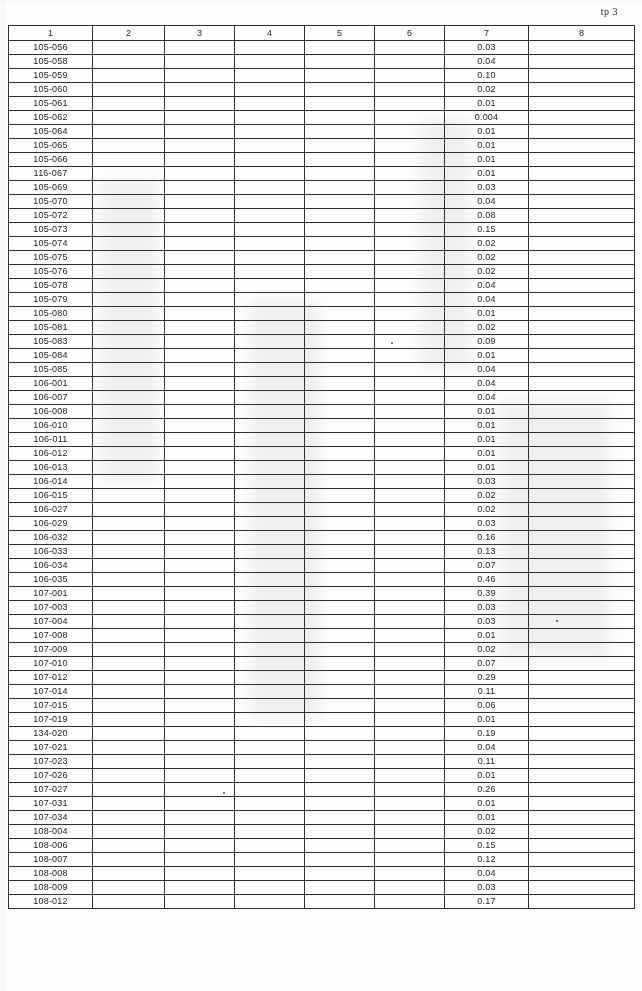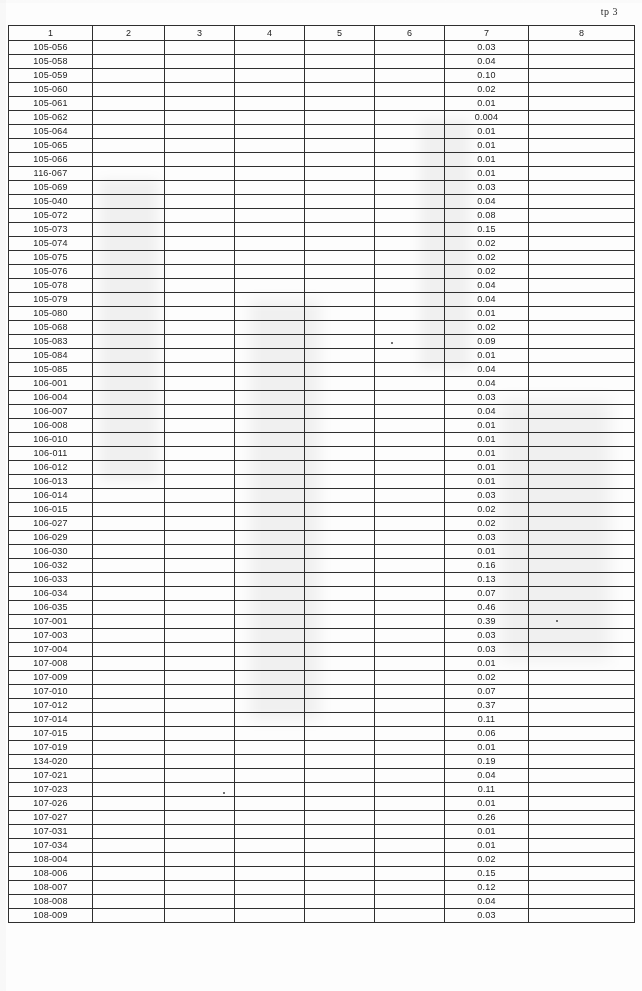--- a/index.html
+++ b/index.html
@@ -245,21 +245,21 @@
             <td class="cell-id">105-069</td>
             <td class=""></td>
             <td class=""></td>
             <td class=""></td>
             <td class=""></td>
             <td class=""></td>
             <td class="cell-val">0.03</td>
             <td class=""></td>
           </tr>
           <tr>
-            <td class="cell-id">105-040</td>
+            <td class="cell-id">105-070</td>
             <td class=""></td>
             <td class=""></td>
             <td class=""></td>
             <td class=""></td>
             <td class=""></td>
             <td class="cell-val">0.04</td>
             <td class=""></td>
           </tr>
           <tr>
             <td class="cell-id">105-072</td>
@@ -335,21 +335,21 @@
             <td class="cell-id">105-080</td>
             <td class=""></td>
             <td class=""></td>
             <td class=""></td>
             <td class=""></td>
             <td class=""></td>
             <td class="cell-val">0.01</td>
             <td class=""></td>
           </tr>
           <tr>
-            <td class="cell-id">105-068</td>
+            <td class="cell-id">105-081</td>
             <td class=""></td>
             <td class=""></td>
             <td class=""></td>
             <td class=""></td>
             <td class=""></td>
             <td class="cell-val">0.02</td>
             <td class=""></td>
           </tr>
           <tr>
             <td class="cell-id">105-083</td>
@@ -385,397 +385,387 @@
             <td class="cell-id">106-001</td>
             <td class=""></td>
             <td class=""></td>
             <td class=""></td>
             <td class=""></td>
             <td class=""></td>
             <td class="cell-val">0.04</td>
             <td class=""></td>
           </tr>
           <tr>
-            <td class="cell-id">106-004</td>
+            <td class="cell-id">106-007</td>
+            <td class=""></td>
+            <td class=""></td>
+            <td class=""></td>
+            <td class=""></td>
+            <td class=""></td>
+            <td class="cell-val">0.04</td>
+            <td class=""></td>
+          </tr>
+          <tr>
+            <td class="cell-id">106-008</td>
+            <td class=""></td>
+            <td class=""></td>
+            <td class=""></td>
+            <td class=""></td>
+            <td class=""></td>
+            <td class="cell-val">0.01</td>
+            <td class=""></td>
+          </tr>
+          <tr>
+            <td class="cell-id">106-010</td>
+            <td class=""></td>
+            <td class=""></td>
+            <td class=""></td>
+            <td class=""></td>
+            <td class=""></td>
+            <td class="cell-val">0.01</td>
+            <td class=""></td>
+          </tr>
+          <tr>
+            <td class="cell-id">106-011</td>
+            <td class=""></td>
+            <td class=""></td>
+            <td class=""></td>
+            <td class=""></td>
+            <td class=""></td>
+            <td class="cell-val">0.01</td>
+            <td class=""></td>
+          </tr>
+          <tr>
+            <td class="cell-id">106-012</td>
+            <td class=""></td>
+            <td class=""></td>
+            <td class=""></td>
+            <td class=""></td>
+            <td class=""></td>
+            <td class="cell-val">0.01</td>
+            <td class=""></td>
+          </tr>
+          <tr>
+            <td class="cell-id">106-013</td>
+            <td class=""></td>
+            <td class=""></td>
+            <td class=""></td>
+            <td class=""></td>
+            <td class=""></td>
+            <td class="cell-val">0.01</td>
+            <td class=""></td>
+          </tr>
+          <tr>
+            <td class="cell-id">106-014</td>
             <td class=""></td>
             <td class=""></td>
             <td class=""></td>
             <td class=""></td>
             <td class=""></td>
             <td class="cell-val">0.03</td>
             <td class=""></td>
           </tr>
           <tr>
-            <td class="cell-id">106-007</td>
-            <td class=""></td>
-            <td class=""></td>
-            <td class=""></td>
-            <td class=""></td>
-            <td class=""></td>
-            <td class="cell-val">0.04</td>
-            <td class=""></td>
-          </tr>
-          <tr>
-            <td class="cell-id">106-008</td>
-            <td class=""></td>
-            <td class=""></td>
-            <td class=""></td>
-            <td class=""></td>
-            <td class=""></td>
-            <td class="cell-val">0.01</td>
-            <td class=""></td>
-          </tr>
-          <tr>
-            <td class="cell-id">106-010</td>
-            <td class=""></td>
-            <td class=""></td>
-            <td class=""></td>
-            <td class=""></td>
-            <td class=""></td>
-            <td class="cell-val">0.01</td>
-            <td class=""></td>
-          </tr>
-          <tr>
-            <td class="cell-id">106-011</td>
-            <td class=""></td>
-            <td class=""></td>
-            <td class=""></td>
-            <td class=""></td>
-            <td class=""></td>
-            <td class="cell-val">0.01</td>
-            <td class=""></td>
-          </tr>
-          <tr>
-            <td class="cell-id">106-012</td>
-            <td class=""></td>
-            <td class=""></td>
-            <td class=""></td>
-            <td class=""></td>
-            <td class=""></td>
-            <td class="cell-val">0.01</td>
-            <td class=""></td>
-          </tr>
-          <tr>
-            <td class="cell-id">106-013</td>
-            <td class=""></td>
-            <td class=""></td>
-            <td class=""></td>
-            <td class=""></td>
-            <td class=""></td>
-            <td class="cell-val">0.01</td>
-            <td class=""></td>
-          </tr>
-          <tr>
-            <td class="cell-id">106-014</td>
+            <td class="cell-id">106-015</td>
+            <td class=""></td>
+            <td class=""></td>
+            <td class=""></td>
+            <td class=""></td>
+            <td class=""></td>
+            <td class="cell-val">0.02</td>
+            <td class=""></td>
+          </tr>
+          <tr>
+            <td class="cell-id">106-027</td>
+            <td class=""></td>
+            <td class=""></td>
+            <td class=""></td>
+            <td class=""></td>
+            <td class=""></td>
+            <td class="cell-val">0.02</td>
+            <td class=""></td>
+          </tr>
+          <tr>
+            <td class="cell-id">106-029</td>
             <td class=""></td>
             <td class=""></td>
             <td class=""></td>
             <td class=""></td>
             <td class=""></td>
             <td class="cell-val">0.03</td>
             <td class=""></td>
           </tr>
           <tr>
-            <td class="cell-id">106-015</td>
-            <td class=""></td>
-            <td class=""></td>
-            <td class=""></td>
-            <td class=""></td>
-            <td class=""></td>
-            <td class="cell-val">0.02</td>
-            <td class=""></td>
-          </tr>
-          <tr>
-            <td class="cell-id">106-027</td>
-            <td class=""></td>
-            <td class=""></td>
-            <td class=""></td>
-            <td class=""></td>
-            <td class=""></td>
-            <td class="cell-val">0.02</td>
-            <td class=""></td>
-          </tr>
-          <tr>
-            <td class="cell-id">106-029</td>
+            <td class="cell-id">106-032</td>
+            <td class=""></td>
+            <td class=""></td>
+            <td class=""></td>
+            <td class=""></td>
+            <td class=""></td>
+            <td class="cell-val">0.16</td>
+            <td class=""></td>
+          </tr>
+          <tr>
+            <td class="cell-id">106-033</td>
+            <td class=""></td>
+            <td class=""></td>
+            <td class=""></td>
+            <td class=""></td>
+            <td class=""></td>
+            <td class="cell-val">0.13</td>
+            <td class=""></td>
+          </tr>
+          <tr>
+            <td class="cell-id">106-034</td>
+            <td class=""></td>
+            <td class=""></td>
+            <td class=""></td>
+            <td class=""></td>
+            <td class=""></td>
+            <td class="cell-val">0.07</td>
+            <td class=""></td>
+          </tr>
+          <tr>
+            <td class="cell-id">106-035</td>
+            <td class=""></td>
+            <td class=""></td>
+            <td class=""></td>
+            <td class=""></td>
+            <td class=""></td>
+            <td class="cell-val">0.46</td>
+            <td class=""></td>
+          </tr>
+          <tr>
+            <td class="cell-id">107-001</td>
+            <td class=""></td>
+            <td class=""></td>
+            <td class=""></td>
+            <td class=""></td>
+            <td class=""></td>
+            <td class="cell-val">0.39</td>
+            <td class=""></td>
+          </tr>
+          <tr>
+            <td class="cell-id">107-003</td>
             <td class=""></td>
             <td class=""></td>
             <td class=""></td>
             <td class=""></td>
             <td class=""></td>
             <td class="cell-val">0.03</td>
             <td class=""></td>
           </tr>
           <tr>
-            <td class="cell-id">106-030</td>
-            <td class=""></td>
-            <td class=""></td>
-            <td class=""></td>
-            <td class=""></td>
-            <td class=""></td>
-            <td class="cell-val">0.01</td>
-            <td class=""></td>
-          </tr>
-          <tr>
-            <td class="cell-id">106-032</td>
-            <td class=""></td>
-            <td class=""></td>
-            <td class=""></td>
-            <td class=""></td>
-            <td class=""></td>
-            <td class="cell-val">0.16</td>
-            <td class=""></td>
-          </tr>
-          <tr>
-            <td class="cell-id">106-033</td>
-            <td class=""></td>
-            <td class=""></td>
-            <td class=""></td>
-            <td class=""></td>
-            <td class=""></td>
-            <td class="cell-val">0.13</td>
-            <td class=""></td>
-          </tr>
-          <tr>
-            <td class="cell-id">106-034</td>
+            <td class="cell-id">107-004</td>
+            <td class=""></td>
+            <td class=""></td>
+            <td class=""></td>
+            <td class=""></td>
+            <td class=""></td>
+            <td class="cell-val">0.03</td>
+            <td class=""></td>
+          </tr>
+          <tr>
+            <td class="cell-id">107-008</td>
+            <td class=""></td>
+            <td class=""></td>
+            <td class=""></td>
+            <td class=""></td>
+            <td class=""></td>
+            <td class="cell-val">0.01</td>
+            <td class=""></td>
+          </tr>
+          <tr>
+            <td class="cell-id">107-009</td>
+            <td class=""></td>
+            <td class=""></td>
+            <td class=""></td>
+            <td class=""></td>
+            <td class=""></td>
+            <td class="cell-val">0.02</td>
+            <td class=""></td>
+          </tr>
+          <tr>
+            <td class="cell-id">107-010</td>
             <td class=""></td>
             <td class=""></td>
             <td class=""></td>
             <td class=""></td>
             <td class=""></td>
             <td class="cell-val">0.07</td>
             <td class=""></td>
           </tr>
           <tr>
-            <td class="cell-id">106-035</td>
-            <td class=""></td>
-            <td class=""></td>
-            <td class=""></td>
-            <td class=""></td>
-            <td class=""></td>
-            <td class="cell-val">0.46</td>
-            <td class=""></td>
-          </tr>
-          <tr>
-            <td class="cell-id">107-001</td>
-            <td class=""></td>
-            <td class=""></td>
-            <td class=""></td>
-            <td class=""></td>
-            <td class=""></td>
-            <td class="cell-val">0.39</td>
-            <td class=""></td>
-          </tr>
-          <tr>
-            <td class="cell-id">107-003</td>
+            <td class="cell-id">107-012</td>
+            <td class=""></td>
+            <td class=""></td>
+            <td class=""></td>
+            <td class=""></td>
+            <td class=""></td>
+            <td class="cell-val">0.29</td>
+            <td class=""></td>
+          </tr>
+          <tr>
+            <td class="cell-id">107-014</td>
+            <td class=""></td>
+            <td class=""></td>
+            <td class=""></td>
+            <td class=""></td>
+            <td class=""></td>
+            <td class="cell-val">0.11</td>
+            <td class=""></td>
+          </tr>
+          <tr>
+            <td class="cell-id">107-015</td>
+            <td class=""></td>
+            <td class=""></td>
+            <td class=""></td>
+            <td class=""></td>
+            <td class=""></td>
+            <td class="cell-val">0.06</td>
+            <td class=""></td>
+          </tr>
+          <tr>
+            <td class="cell-id">107-019</td>
+            <td class=""></td>
+            <td class=""></td>
+            <td class=""></td>
+            <td class=""></td>
+            <td class=""></td>
+            <td class="cell-val">0.01</td>
+            <td class=""></td>
+          </tr>
+          <tr>
+            <td class="cell-id">134-020</td>
+            <td class=""></td>
+            <td class=""></td>
+            <td class=""></td>
+            <td class=""></td>
+            <td class=""></td>
+            <td class="cell-val">0.19</td>
+            <td class=""></td>
+          </tr>
+          <tr>
+            <td class="cell-id">107-021</td>
+            <td class=""></td>
+            <td class=""></td>
+            <td class=""></td>
+            <td class=""></td>
+            <td class=""></td>
+            <td class="cell-val">0.04</td>
+            <td class=""></td>
+          </tr>
+          <tr>
+            <td class="cell-id">107-023</td>
+            <td class=""></td>
+            <td class=""></td>
+            <td class=""></td>
+            <td class=""></td>
+            <td class=""></td>
+            <td class="cell-val">0.11</td>
+            <td class=""></td>
+          </tr>
+          <tr>
+            <td class="cell-id">107-026</td>
+            <td class=""></td>
+            <td class=""></td>
+            <td class=""></td>
+            <td class=""></td>
+            <td class=""></td>
+            <td class="cell-val">0.01</td>
+            <td class=""></td>
+          </tr>
+          <tr>
+            <td class="cell-id">107-027</td>
+            <td class=""></td>
+            <td class=""></td>
+            <td class=""></td>
+            <td class=""></td>
+            <td class=""></td>
+            <td class="cell-val">0.26</td>
+            <td class=""></td>
+          </tr>
+          <tr>
+            <td class="cell-id">107-031</td>
+            <td class=""></td>
+            <td class=""></td>
+            <td class=""></td>
+            <td class=""></td>
+            <td class=""></td>
+            <td class="cell-val">0.01</td>
+            <td class=""></td>
+          </tr>
+          <tr>
+            <td class="cell-id">107-034</td>
+            <td class=""></td>
+            <td class=""></td>
+            <td class=""></td>
+            <td class=""></td>
+            <td class=""></td>
+            <td class="cell-val">0.01</td>
+            <td class=""></td>
+          </tr>
+          <tr>
+            <td class="cell-id">108-004</td>
+            <td class=""></td>
+            <td class=""></td>
+            <td class=""></td>
+            <td class=""></td>
+            <td class=""></td>
+            <td class="cell-val">0.02</td>
+            <td class=""></td>
+          </tr>
+          <tr>
+            <td class="cell-id">108-006</td>
+            <td class=""></td>
+            <td class=""></td>
+            <td class=""></td>
+            <td class=""></td>
+            <td class=""></td>
+            <td class="cell-val">0.15</td>
+            <td class=""></td>
+          </tr>
+          <tr>
+            <td class="cell-id">108-007</td>
+            <td class=""></td>
+            <td class=""></td>
+            <td class=""></td>
+            <td class=""></td>
+            <td class=""></td>
+            <td class="cell-val">0.12</td>
+            <td class=""></td>
+          </tr>
+          <tr>
+            <td class="cell-id">108-008</td>
+            <td class=""></td>
+            <td class=""></td>
+            <td class=""></td>
+            <td class=""></td>
+            <td class=""></td>
+            <td class="cell-val">0.04</td>
+            <td class=""></td>
+          </tr>
+          <tr>
+            <td class="cell-id">108-009</td>
             <td class=""></td>
             <td class=""></td>
             <td class=""></td>
             <td class=""></td>
             <td class=""></td>
             <td class="cell-val">0.03</td>
             <td class=""></td>
           </tr>
           <tr>
-            <td class="cell-id">107-004</td>
-            <td class=""></td>
-            <td class=""></td>
-            <td class=""></td>
-            <td class=""></td>
-            <td class=""></td>
-            <td class="cell-val">0.03</td>
-            <td class=""></td>
-          </tr>
-          <tr>
-            <td class="cell-id">107-008</td>
-            <td class=""></td>
-            <td class=""></td>
-            <td class=""></td>
-            <td class=""></td>
-            <td class=""></td>
-            <td class="cell-val">0.01</td>
-            <td class=""></td>
-          </tr>
-          <tr>
-            <td class="cell-id">107-009</td>
-            <td class=""></td>
-            <td class=""></td>
-            <td class=""></td>
-            <td class=""></td>
-            <td class=""></td>
-            <td class="cell-val">0.02</td>
-            <td class=""></td>
-          </tr>
-          <tr>
-            <td class="cell-id">107-010</td>
-            <td class=""></td>
-            <td class=""></td>
-            <td class=""></td>
-            <td class=""></td>
-            <td class=""></td>
-            <td class="cell-val">0.07</td>
-            <td class=""></td>
-          </tr>
-          <tr>
-            <td class="cell-id">107-012</td>
-            <td class=""></td>
-            <td class=""></td>
-            <td class=""></td>
-            <td class=""></td>
-            <td class=""></td>
-            <td class="cell-val">0.37</td>
-            <td class=""></td>
-          </tr>
-          <tr>
-            <td class="cell-id">107-014</td>
-            <td class=""></td>
-            <td class=""></td>
-            <td class=""></td>
-            <td class=""></td>
-            <td class=""></td>
-            <td class="cell-val">0.11</td>
-            <td class=""></td>
-          </tr>
-          <tr>
-            <td class="cell-id">107-015</td>
-            <td class=""></td>
-            <td class=""></td>
-            <td class=""></td>
-            <td class=""></td>
-            <td class=""></td>
-            <td class="cell-val">0.06</td>
-            <td class=""></td>
-          </tr>
-          <tr>
-            <td class="cell-id">107-019</td>
-            <td class=""></td>
-            <td class=""></td>
-            <td class=""></td>
-            <td class=""></td>
-            <td class=""></td>
-            <td class="cell-val">0.01</td>
-            <td class=""></td>
-          </tr>
-          <tr>
-            <td class="cell-id">134-020</td>
-            <td class=""></td>
-            <td class=""></td>
-            <td class=""></td>
-            <td class=""></td>
-            <td class=""></td>
-            <td class="cell-val">0.19</td>
-            <td class=""></td>
-          </tr>
-          <tr>
-            <td class="cell-id">107-021</td>
-            <td class=""></td>
-            <td class=""></td>
-            <td class=""></td>
-            <td class=""></td>
-            <td class=""></td>
-            <td class="cell-val">0.04</td>
-            <td class=""></td>
-          </tr>
-          <tr>
-            <td class="cell-id">107-023</td>
-            <td class=""></td>
-            <td class=""></td>
-            <td class=""></td>
-            <td class=""></td>
-            <td class=""></td>
-            <td class="cell-val">0.11</td>
-            <td class=""></td>
-          </tr>
-          <tr>
-            <td class="cell-id">107-026</td>
-            <td class=""></td>
-            <td class=""></td>
-            <td class=""></td>
-            <td class=""></td>
-            <td class=""></td>
-            <td class="cell-val">0.01</td>
-            <td class=""></td>
-          </tr>
-          <tr>
-            <td class="cell-id">107-027</td>
-            <td class=""></td>
-            <td class=""></td>
-            <td class=""></td>
-            <td class=""></td>
-            <td class=""></td>
-            <td class="cell-val">0.26</td>
-            <td class=""></td>
-          </tr>
-          <tr>
-            <td class="cell-id">107-031</td>
-            <td class=""></td>
-            <td class=""></td>
-            <td class=""></td>
-            <td class=""></td>
-            <td class=""></td>
-            <td class="cell-val">0.01</td>
-            <td class=""></td>
-          </tr>
-          <tr>
-            <td class="cell-id">107-034</td>
-            <td class=""></td>
-            <td class=""></td>
-            <td class=""></td>
-            <td class=""></td>
-            <td class=""></td>
-            <td class="cell-val">0.01</td>
-            <td class=""></td>
-          </tr>
-          <tr>
-            <td class="cell-id">108-004</td>
-            <td class=""></td>
-            <td class=""></td>
-            <td class=""></td>
-            <td class=""></td>
-            <td class=""></td>
-            <td class="cell-val">0.02</td>
-            <td class=""></td>
-          </tr>
-          <tr>
-            <td class="cell-id">108-006</td>
-            <td class=""></td>
-            <td class=""></td>
-            <td class=""></td>
-            <td class=""></td>
-            <td class=""></td>
-            <td class="cell-val">0.15</td>
-            <td class=""></td>
-          </tr>
-          <tr>
-            <td class="cell-id">108-007</td>
-            <td class=""></td>
-            <td class=""></td>
-            <td class=""></td>
-            <td class=""></td>
-            <td class=""></td>
-            <td class="cell-val">0.12</td>
-            <td class=""></td>
-          </tr>
-          <tr>
-            <td class="cell-id">108-008</td>
-            <td class=""></td>
-            <td class=""></td>
-            <td class=""></td>
-            <td class=""></td>
-            <td class=""></td>
-            <td class="cell-val">0.04</td>
-            <td class=""></td>
-          </tr>
-          <tr>
-            <td class="cell-id">108-009</td>
-            <td class=""></td>
-            <td class=""></td>
-            <td class=""></td>
-            <td class=""></td>
-            <td class=""></td>
-            <td class="cell-val">0.03</td>
+            <td class="cell-id">108-012</td>
+            <td class=""></td>
+            <td class=""></td>
+            <td class=""></td>
+            <td class=""></td>
+            <td class=""></td>
+            <td class="cell-val">0.17</td>
             <td class=""></td>
           </tr>
         </tbody>
     </table>
     <div class="dot" style="left:383px; top:317px;"></div>
     <div class="dot" style="left:215px; top:767px;"></div>
     <div class="dot" style="left:548px; top:595px;"></div>
   </div>
 </div>
 

